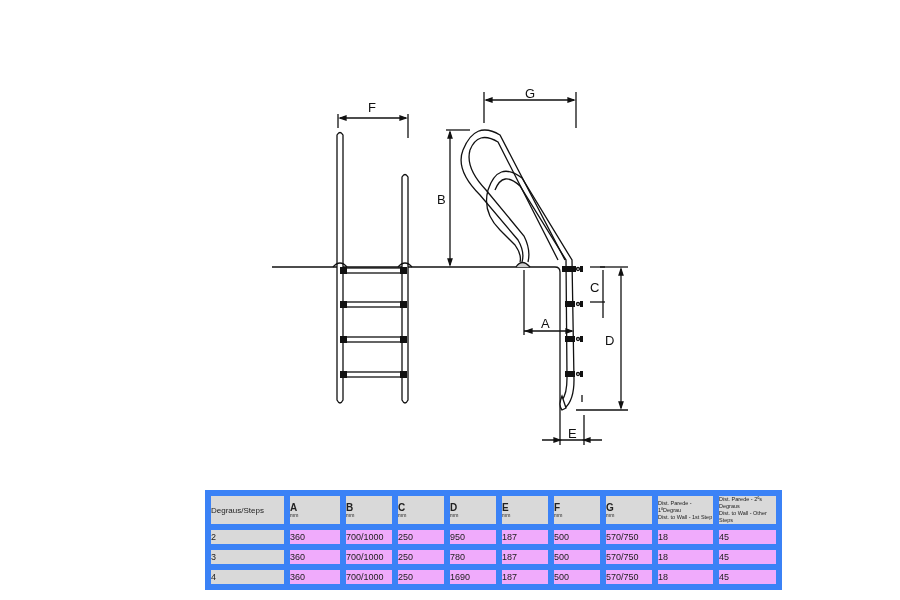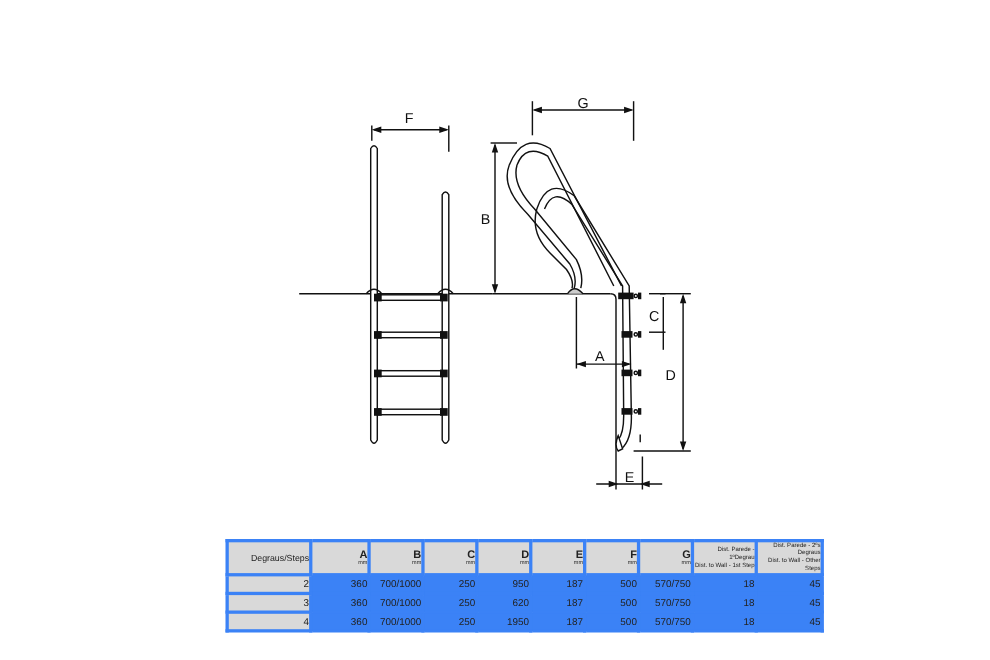--- a/index.html
+++ b/index.html
@@ -1,26 +1,26 @@
 <!DOCTYPE html>
 <html><head>
 <meta charset="utf-8">
 <style>
   html, body { margin:0; padding:0; background:#ffffff; }
   body { width:900px; height:600px; position:relative; overflow:hidden; font-family:"Liberation Sans", sans-serif; }
   #diagram { position:absolute; left:0; top:0; width:900px; height:480px; }
   .lbl { font-family:"Liberation Sans", sans-serif; font-size:13px; fill:#111; }
   #spec-table { position:absolute; left:205px; top:490px; border-collapse:collapse; font-family:"Liberation Sans", sans-serif; color:#222; }
-  #spec-table td, #spec-table th { border:3px solid #3b82f6; text-align:right; padding:0; height:14px; font-size:9px; }
+  #spec-table td, #spec-table th { border:6px solid #3b82f6; text-align:left; padding:0; height:14px; font-size:9px; }
   #spec-table th { background:#d9d9d9; height:22px; font-weight:bold; }
   #spec-table th .u { display:block; font-size:5px; font-weight:normal; line-height:5px; }
   #spec-table th .h { display:block; font-size:10px; line-height:11px; }
   #spec-table th.small { font-size:5.5px; font-weight:normal; line-height:7px; }
   #spec-table td.first { background:#d9d9d9; }
-  #spec-table tr.r td { background:#3b82f6; }
+  #spec-table tr.r td { background:#f0abfc; }
   #spec-table tr.r td.first { background:#d9d9d9; }
 </style>
 </head>
 <body>
 
 <svg id="diagram" viewBox="0 0 900 480" xmlns="http://www.w3.org/2000/svg">
   <g stroke="#111" fill="none" stroke-width="1.3">
 
     <line x1="272" y1="267" x2="448" y2="267"></line>
 
@@ -172,33 +172,33 @@
       <td>500</td>
       <td>570/750</td>
       <td>18</td>
       <td>45</td>
     </tr>
     <tr class="r">
       <td class="first">3</td>
       <td>360</td>
       <td>700/1000</td>
       <td>250</td>
-      <td>620</td>
+      <td>780</td>
       <td>187</td>
       <td>500</td>
       <td>570/750</td>
       <td>18</td>
       <td>45</td>
     </tr>
     <tr class="r">
       <td class="first">4</td>
       <td>360</td>
       <td>700/1000</td>
       <td>250</td>
-      <td>1950</td>
+      <td>1690</td>
       <td>187</td>
       <td>500</td>
       <td>570/750</td>
       <td>18</td>
       <td>45</td>
     </tr>
   </tbody>
 </table>
 
 </body></html>

